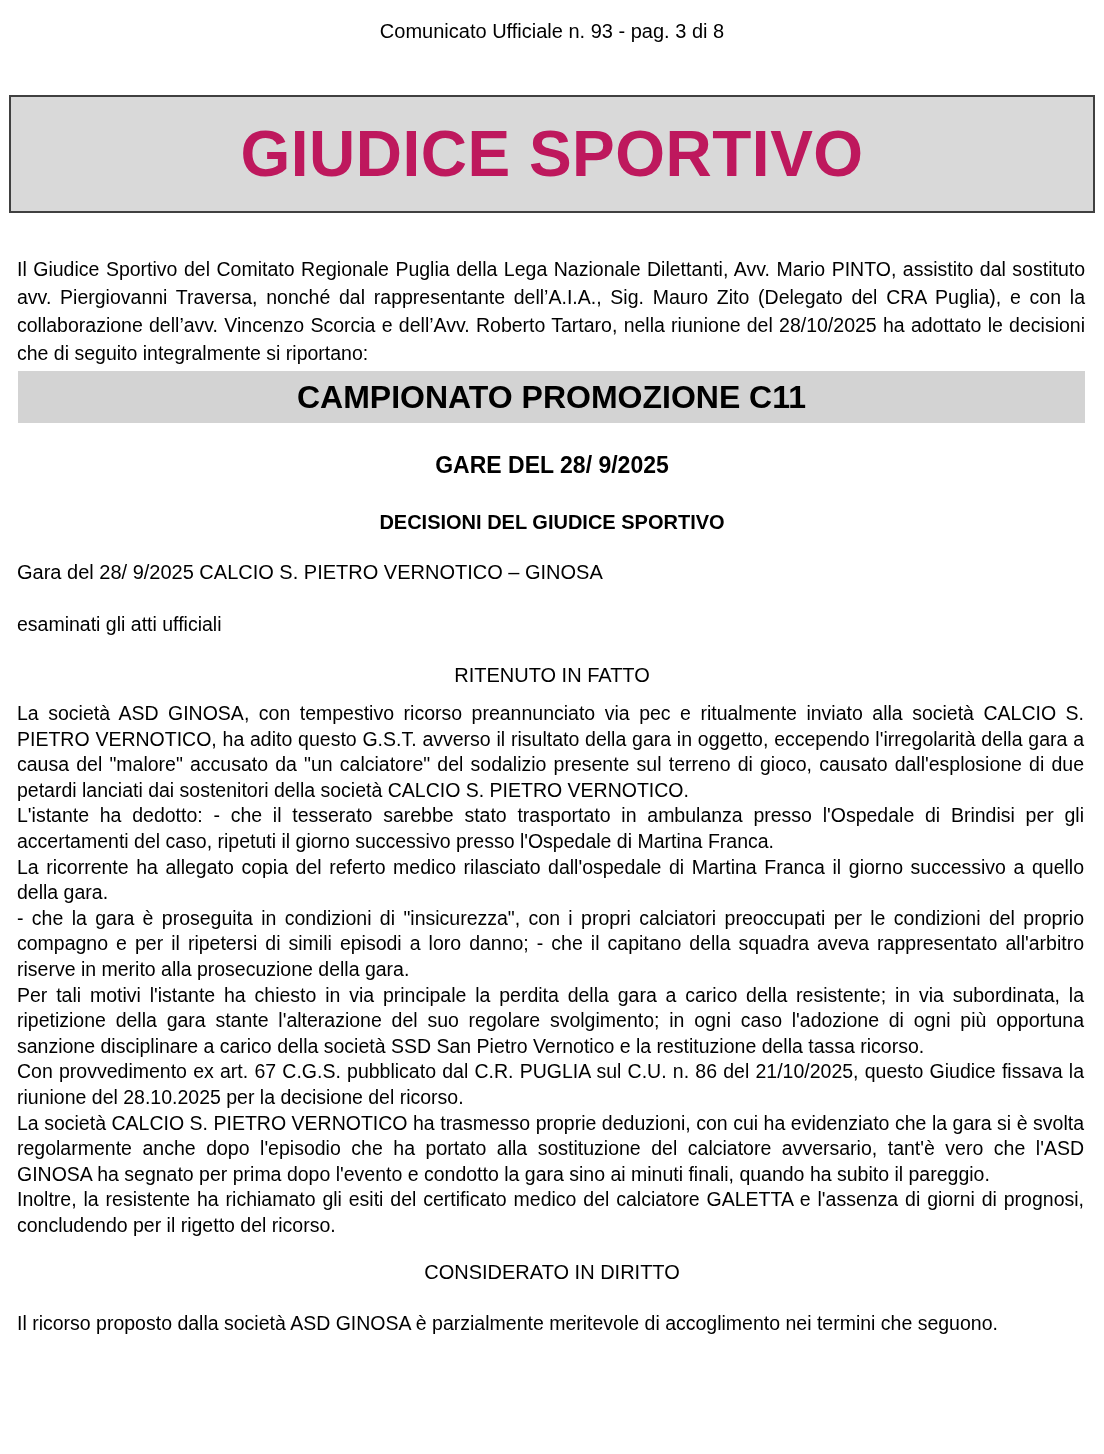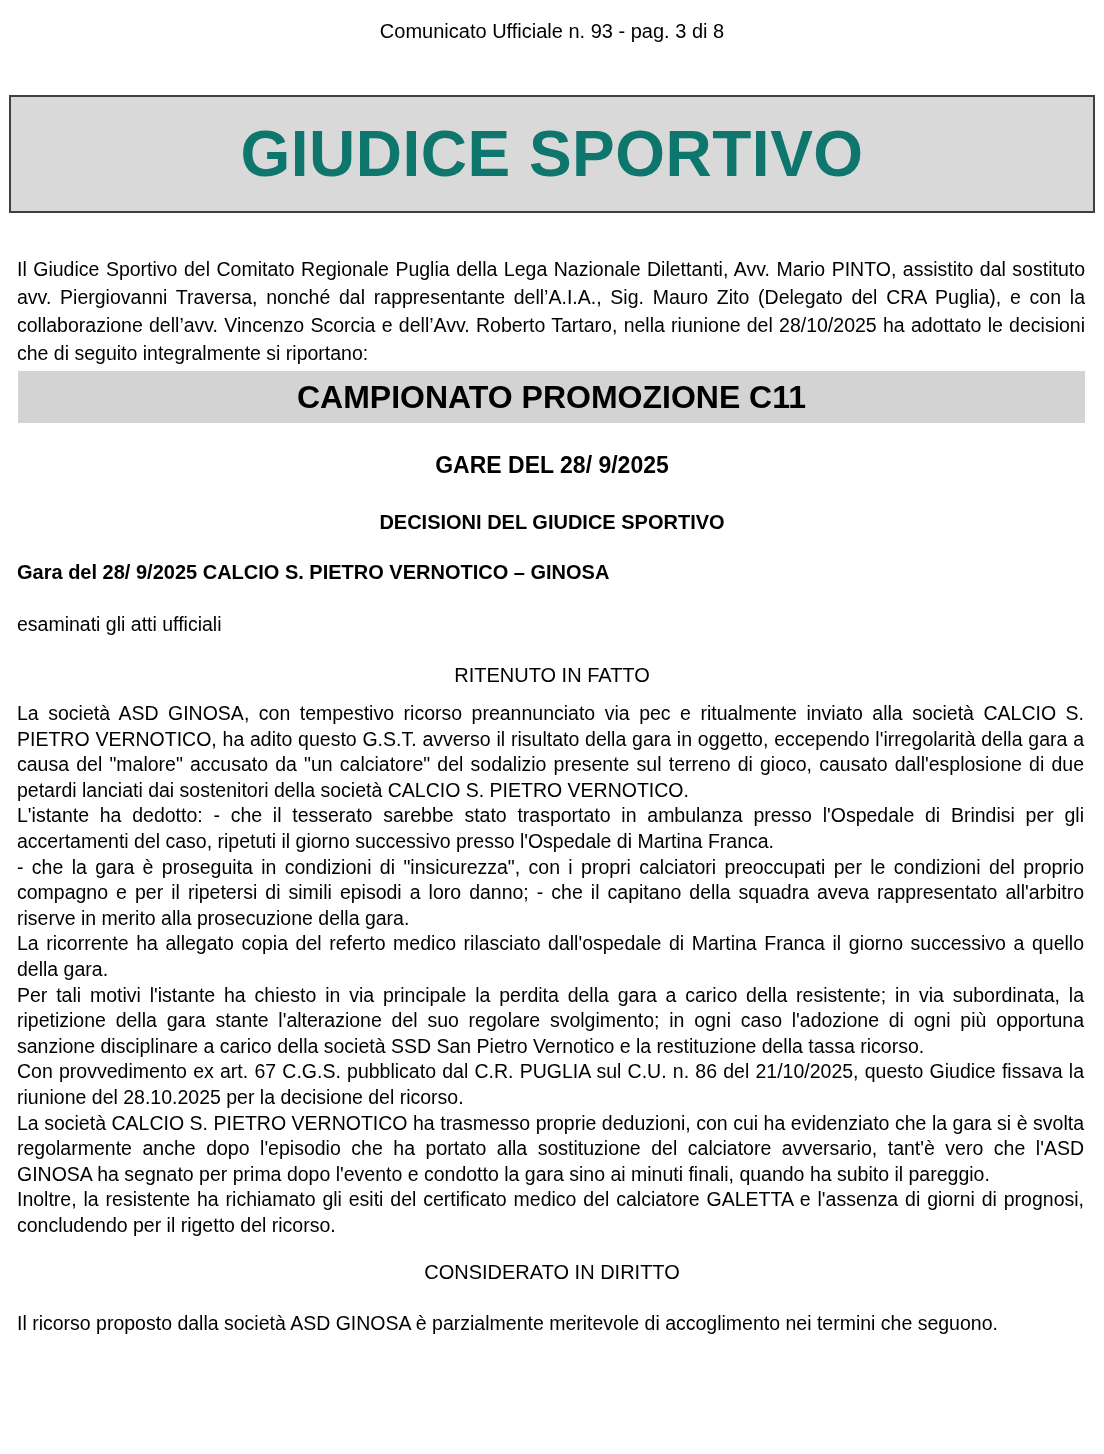--- a/index.html
+++ b/index.html
@@ -27,21 +27,21 @@
     height: 114px;
     background: #D9D9D9;
     border: 2px solid #404040;
     display: flex;
     align-items: center;
     justify-content: center;
   }
   .title-banner .title-text {
     font-size: 64px;
     font-weight: bold;
-    color: #0f766e;
+    color: #be185d;
     letter-spacing: 0.5px;
   }
   .intro {
     margin: 42px 19px 0 17px;
     font-size: 19.5px;
     line-height: 28px;
     text-align: justify;
   }
   .section-banner {
     margin: 4px 19px 0 18px;
@@ -63,21 +63,21 @@
   .h-decisioni {
     margin-top: 31px;
     text-align: center;
     font-weight: bold;
     font-size: 20px;
     line-height: 24px;
   }
   .h-gara {
     margin: 26px 20px 0 17px;
     text-align: left;
-    font-weight: bold;
+    font-weight: normal;
     font-size: 20px;
     line-height: 24px;
   }
   .giudice-lines {
     margin: 28px 20px 0 17px;
     font-size: 19.5px;
     line-height: 25px;
   }
   .h-ritenuto {
     margin-top: 26px;
@@ -128,22 +128,22 @@
 
   <div class="giudice-lines">
     <div>esaminati gli atti ufficiali</div>
   </div>
 
   <div class="h-ritenuto">RITENUTO IN FATTO</div>
 
   <div class="fatto-block">
     <p>La società ASD GINOSA, con tempestivo ricorso preannunciato via pec e ritualmente inviato alla società CALCIO S. PIETRO VERNOTICO, ha adito questo G.S.T. avverso il risultato della gara in oggetto, eccependo l'irregolarità della gara a causa del "malore" accusato da "un calciatore" del sodalizio presente sul terreno di gioco, causato dall'esplosione di due petardi lanciati dai sostenitori della società CALCIO S. PIETRO VERNOTICO.</p>
     <p>L'istante ha dedotto: - che il tesserato sarebbe stato trasportato in ambulanza presso l'Ospedale di Brindisi per gli accertamenti del caso, ripetuti il giorno successivo presso l'Ospedale di Martina Franca.</p>
+    <p>La ricorrente ha allegato copia del referto medico rilasciato dall'ospedale di Martina Franca il giorno successivo a quello della gara.</p>
     <p>- che la gara è proseguita in condizioni di "insicurezza", con i propri calciatori preoccupati per le condizioni del proprio compagno e per il ripetersi di simili episodi a loro danno; - che il capitano della squadra aveva rappresentato all'arbitro riserve in merito alla prosecuzione della gara.</p>
-    <p>La ricorrente ha allegato copia del referto medico rilasciato dall'ospedale di Martina Franca il giorno successivo a quello della gara.</p>
     <p>Per tali motivi l'istante ha chiesto in via principale la perdita della gara a carico della resistente; in via subordinata, la ripetizione della gara stante l'alterazione del suo regolare svolgimento; in ogni caso l'adozione di ogni più opportuna sanzione disciplinare a carico della società SSD San Pietro Vernotico e la restituzione della tassa ricorso.</p>
     <p>Con provvedimento ex art. 67 C.G.S. pubblicato dal C.R. PUGLIA sul C.U. n. 86 del 21/10/2025, questo Giudice fissava la riunione del 28.10.2025 per la decisione del ricorso.</p>
     <p>La società CALCIO S. PIETRO VERNOTICO ha trasmesso proprie deduzioni, con cui ha evidenziato che la gara si è svolta regolarmente anche dopo l'episodio che ha portato alla sostituzione del calciatore avversario, tant'è vero che l'ASD GINOSA ha segnato per prima dopo l'evento e condotto la gara sino ai minuti finali, quando ha subito il pareggio.</p>
     <p>Inoltre, la resistente ha richiamato gli esiti del certificato medico del calciatore GALETTA e l'assenza di giorni di prognosi, concludendo per il rigetto del ricorso.</p>
   </div>
 
   <div class="h-considerato">CONSIDERATO IN DIRITTO</div>
 
   <p class="diritto">Il ricorso proposto dalla società ASD GINOSA è parzialmente meritevole di accoglimento nei termini che seguono.</p>
 

